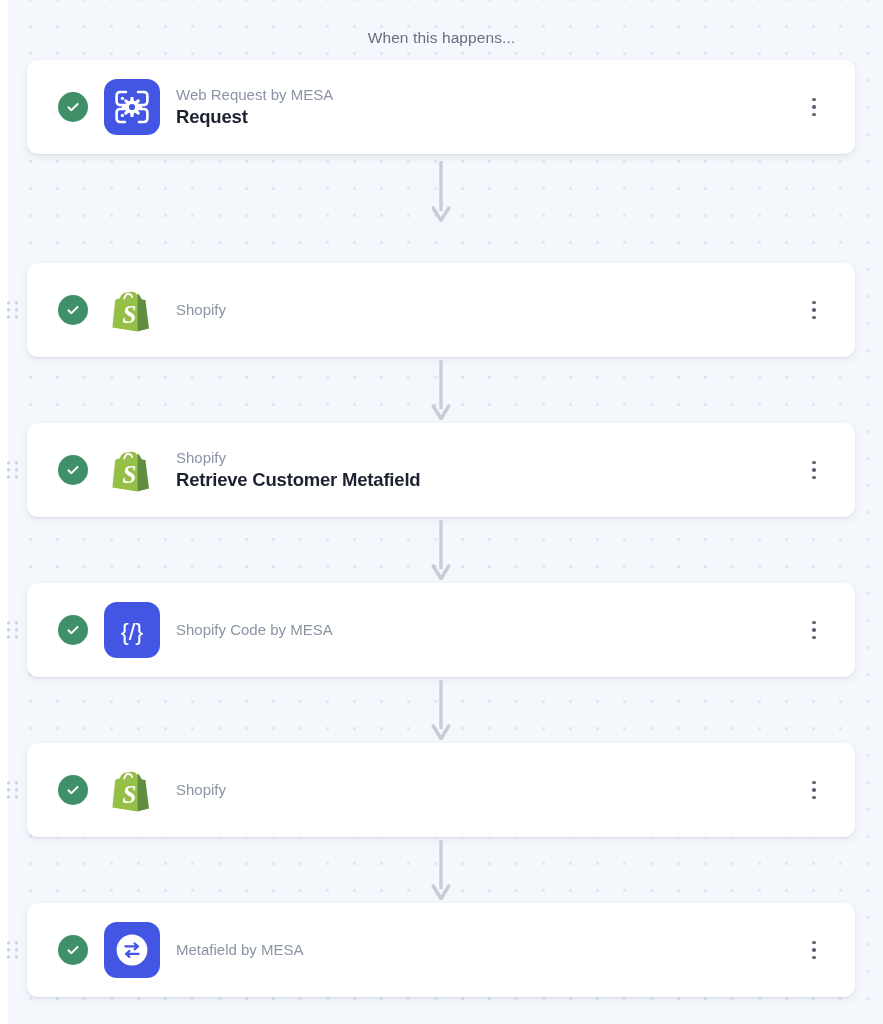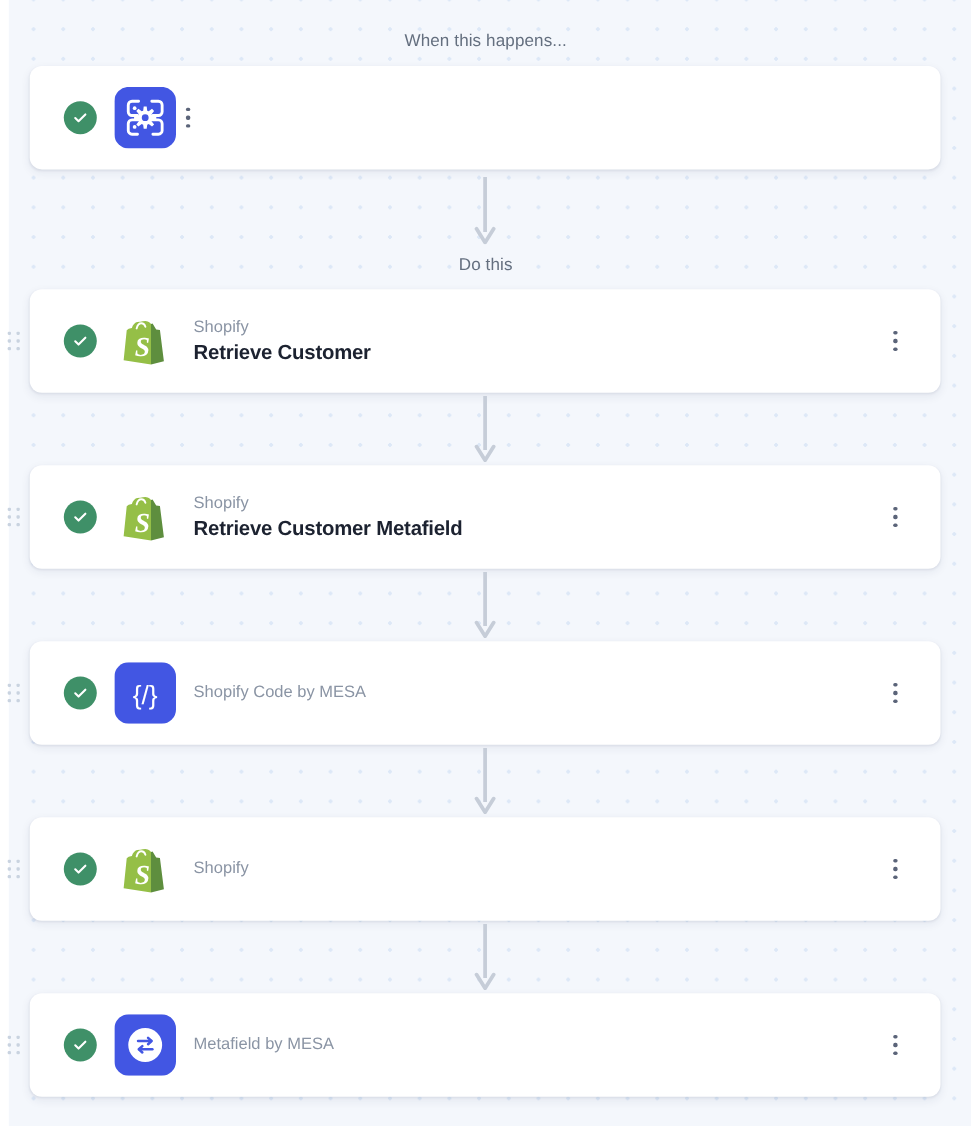--- a/index.html
+++ b/index.html
@@ -181,31 +181,34 @@
             <circle cx="18.4" cy="19.4" r="1.7" fill="#ffffff"></circle>
             <path d="M22 30 H16 a3.4 3.4 0 0 0 -3.4 3.4 V39.6 a3.4 3.4 0 0 0 3.4 3.4 H21" fill="none" stroke="#ffffff" stroke-width="2.6" stroke-linecap="round"></path>
             <path d="M34 30 H40 a3.4 3.4 0 0 1 3.4 3.4 V39.6 a3.4 3.4 0 0 1 -3.4 3.4 H35" fill="none" stroke="#ffffff" stroke-width="2.6" stroke-linecap="round"></path>
             <circle cx="18.4" cy="36.4" r="1.7" fill="#ffffff"></circle>
             <g fill="#ffffff">
               <path d="M38.11 26.64 L 38.11 29.36 L 34.34 29.84 L 33.78 31.18 L36.11 34.19 L 34.19 36.11 L 31.18 33.78 L 29.84 34.34 L29.36 38.11 L 26.64 38.11 L 26.16 34.34 L 24.82 33.78 L21.81 36.11 L 19.89 34.19 L 22.22 31.18 L 21.66 29.84 L17.89 29.36 L 17.89 26.64 L 21.66 26.16 L 22.22 24.82 L19.89 21.81 L 21.81 19.89 L 24.82 22.22 L 26.16 21.66 L26.64 17.89 L 29.36 17.89 L 29.84 21.66 L 31.18 22.22 L34.19 19.89 L 36.11 21.81 L 33.78 24.82 L 34.34 26.16 Z" fill="#ffffff"></path>
               <circle cx="28" cy="28" r="3.1" fill="#4256e3"></circle>
             </g>
           </svg>
         </div>
+        <div class="labels">
+          <div class="app-name">Web Request by MESA</div>
+          <div class="step-title">Request</div>
+        </div>
         <div class="kebab">
           <i></i>
           <i></i>
           <i></i>
         </div>
       </div>
       <div class="connector" style="top: 161px; height: 61px;"><svg width="28" height="61" viewBox="0 0 28 61">
           <path d="M14 0 V50" fill="none" stroke="#c6cdd8" stroke-width="3.4"></path>
           <path d="M6.2 47 L14 59.5 L21.8 47" fill="none" stroke="#c6cdd8" stroke-width="3.4" stroke-linecap="round" stroke-linejoin="round"></path>
         </svg></div>
-      <div class="section-label action">Do this</div>
       <div class="card" style="top: 263px;">
         <div class="drag-handle">
           <i></i>
           <i></i>
           <i></i>
           <i></i>
           <i></i>
           <i></i>
         </div>
         <div class="status-check">
@@ -216,21 +219,20 @@
         <div class="app-icon">
           <svg width="56" height="56" viewBox="0 0 56 56">
             <path d="M20.6 10.8 C18.4 11.5 16.7 13.5 15.9 16.2 L13.0 16.9 L11.2 18.3 L8.4 45.4 L33.3 49.4 L33.3 12.6 C33.3 12.6 31.5 9.8 28.0 9.8 C26.6 9.8 25.0 10.0 23.6 10.4 Z" fill="#95bf47"></path>
             <path d="M33.3 12.6 L33.3 49.4 L45.0 46.5 L41.4 18.1 L38.0 17.6 L34.7 12.1 Z" fill="#5e8e3e"></path>
             <path d="M20.2 16.6 C20.9 13.8 22.4 11.9 24.6 11.9 C26.5 11.9 27.6 13.2 28.2 15.1" fill="none" stroke="#ffffff" stroke-width="1.7" stroke-linecap="round"></path>
             <text x="25.4" y="41.2" text-anchor="middle" font-family="&quot;Liberation Serif&quot;, serif" font-size="25" font-style="italic" font-weight="bold" fill="#ffffff">S</text>
           </svg>
         </div>
         <div class="labels">
           <div class="app-name">Shopify</div>
-          <div class="step-title">Retrieve Customer</div>
         </div>
         <div class="kebab">
           <i></i>
           <i></i>
           <i></i>
         </div>
       </div>
       <div class="connector" style="top: 360px; height: 60px;"><svg width="28" height="60" viewBox="0 0 28 60">
           <path d="M14 0 V49" fill="none" stroke="#c6cdd8" stroke-width="3.4"></path>
           <path d="M6.2 46 L14 58.5 L21.8 46" fill="none" stroke="#c6cdd8" stroke-width="3.4" stroke-linecap="round" stroke-linejoin="round"></path>

